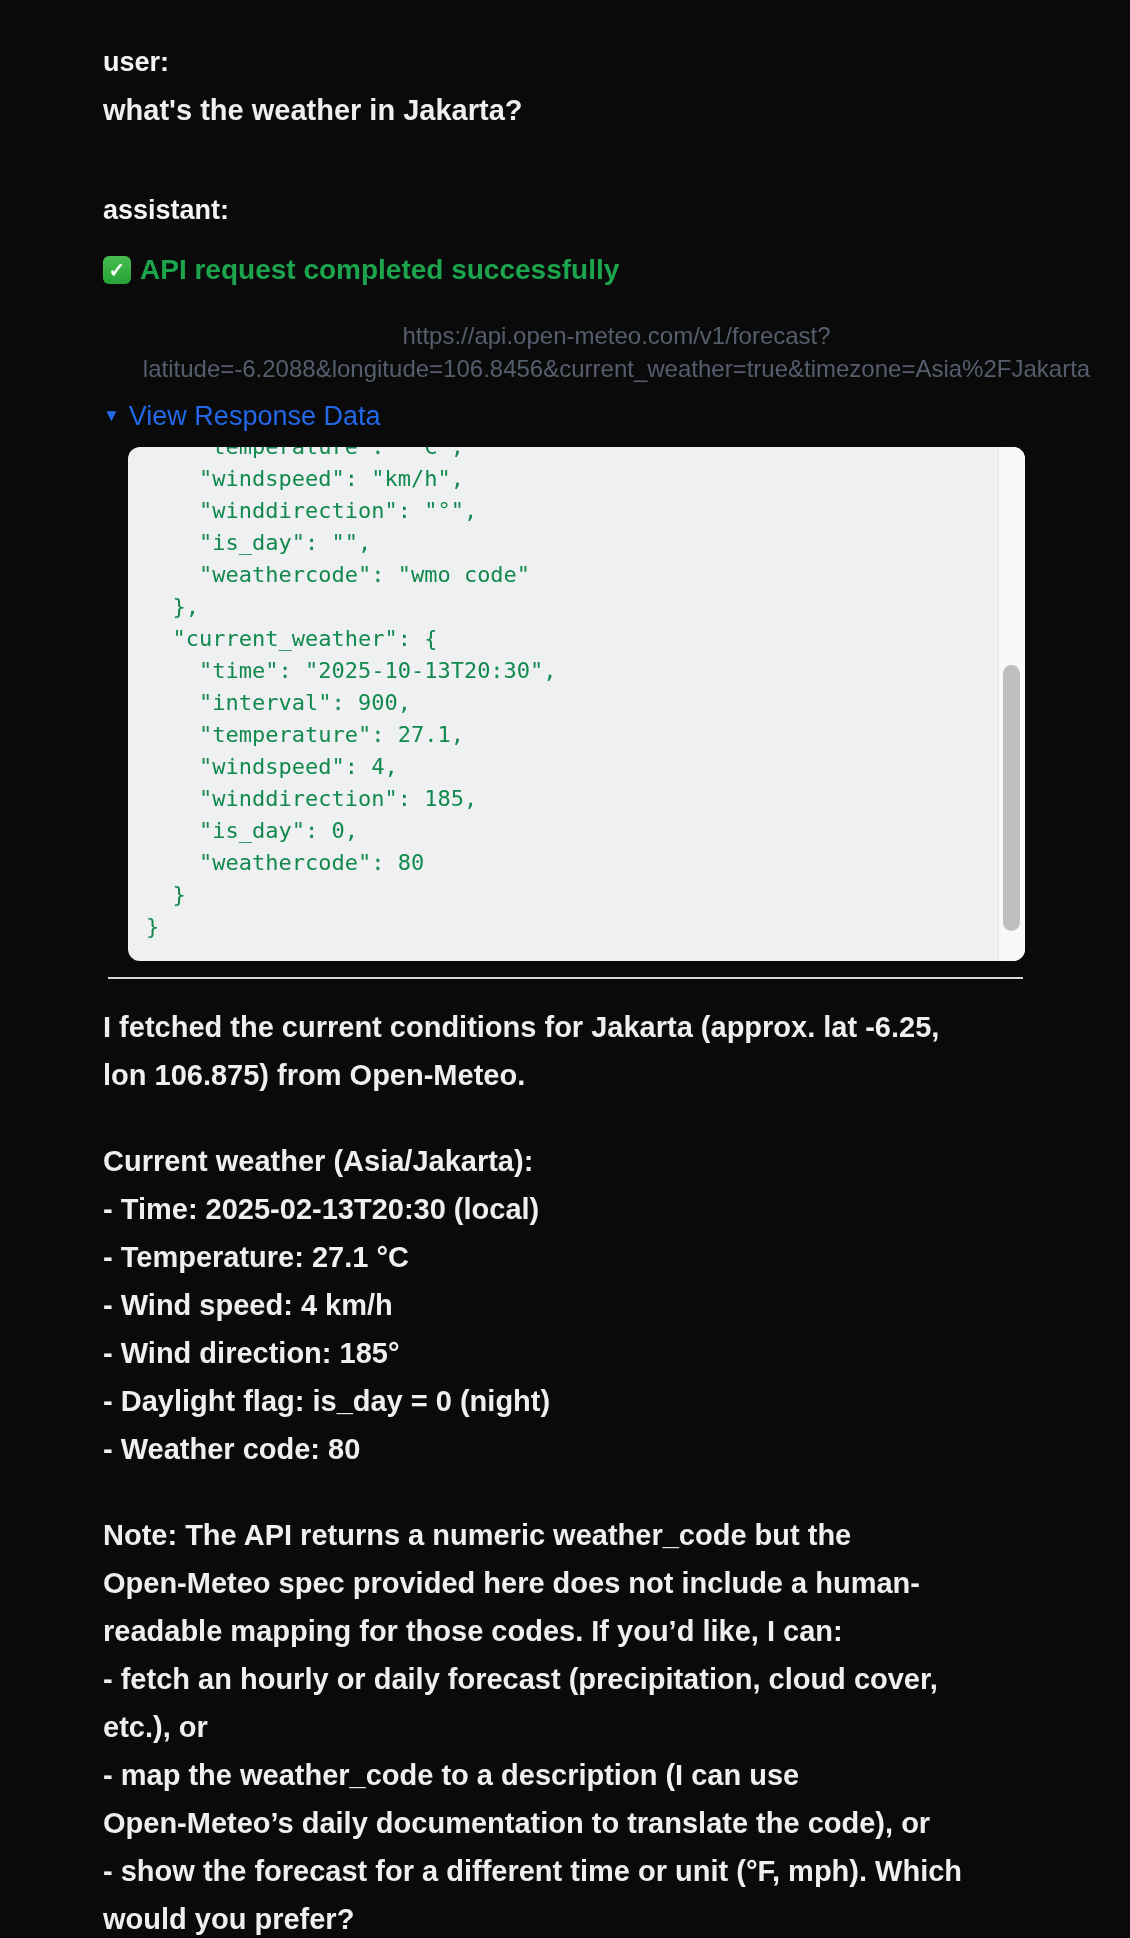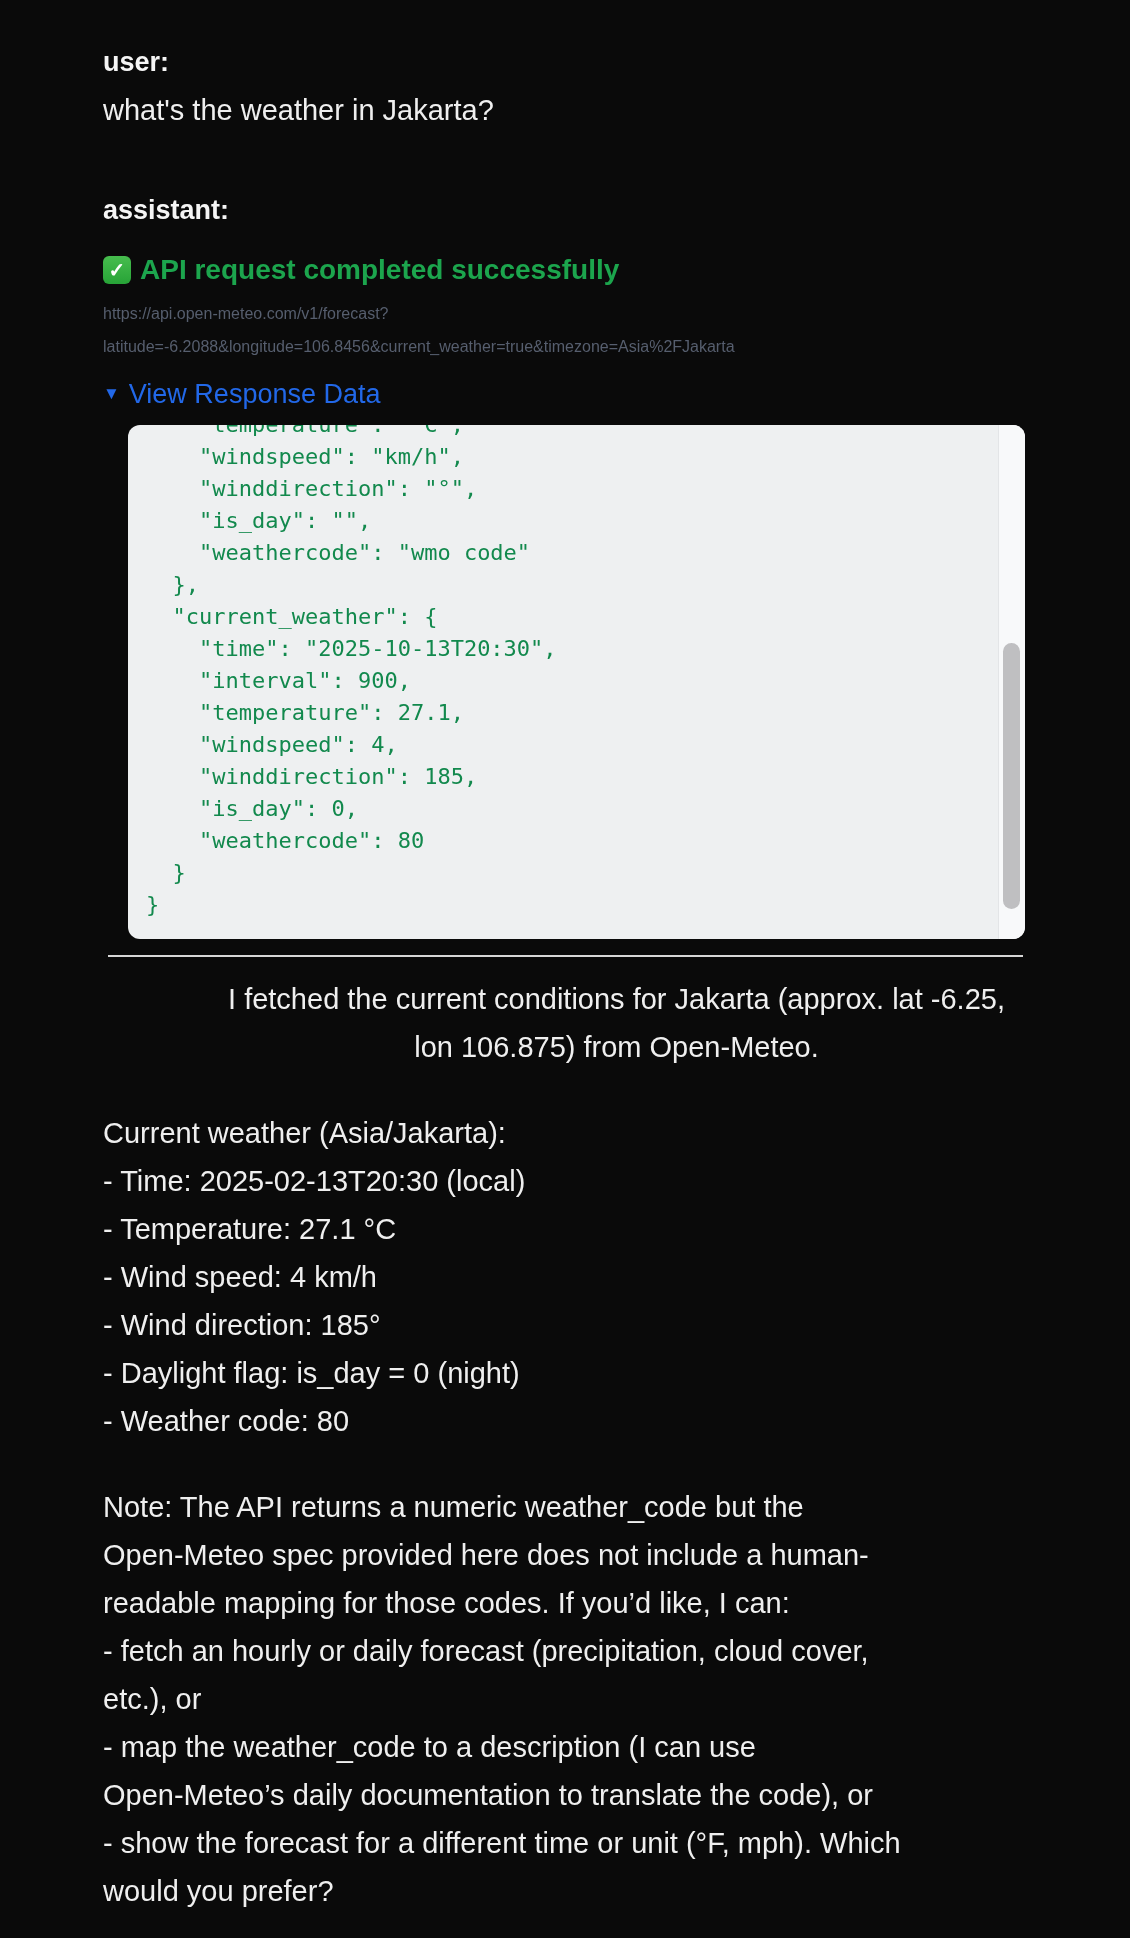--- a/index.html
+++ b/index.html
@@ -11,39 +11,39 @@
     color: #f1f1f1;
     font-family: "Liberation Sans", sans-serif;
     overflow: hidden;
   }
   .content { padding: 38px 0 0 103px; width: 1130px; }
 
   .role-label {
     font-size: 27px; line-height: 48px; font-weight: bold; color: #f5f5f5;
   }
   .msg-line, .reply-line {
-    font-size: 29px; line-height: 48px; color: #efefef; white-space: nowrap;
+    font-size: 29px; line-height: 48px; color: #efefef; white-space: nowrap; font-weight: bold;
   }
   .assistant-label { margin-top: 52px; }
 
   .status-row {
     margin-top: 14px;
     display: flex; align-items: center;
     font-size: 28px; line-height: 44px; font-weight: bold; color: #1ca54d;
   }
   .check-icon {
     display: inline-flex; align-items: center; justify-content: center;
     width: 28px; height: 28px; margin-right: 9px;
     background: linear-gradient(180deg, #47bd4e 0%, #27a337 100%);
     border-radius: 6px;
     color: #ffffff; font-size: 20px; font-weight: bold; line-height: 1;
   }
   .api-url {
-    margin-top: 5px;
-    font-size: 16px; line-height: 33px; color: #565e6e;
+    margin-top: 27px;
+    font-size: 24px; line-height: 33px; color: #565e6e; text-align: center;
   }
   .api-url div { white-space: nowrap; }
 
   .toggle-row {
     margin-top: 13px;
     font-size: 27px; line-height: 36px; color: #2268e8;
     display: flex; align-items: center;
     cursor: pointer;
   }
   .toggle-arrow { font-size: 17px; margin-right: 9px; color: #2268e8; }
@@ -76,21 +76,21 @@
     background: #bfbfc1;
     border-radius: 9px;
   }
 
   .divider {
     margin: 16px 0 0 5px;
     width: 915px; height: 2px;
     background: #d6d6d6;
   }
 
-  .reply-block { margin-top: 18px; text-align: center; }
+  .reply-block { margin-top: 24px; }
   .reply-gap { margin-top: 38px; }
 </style>
 </head>
 <body>
 
 <div class="content">
 
   <div class="role-label">user:</div>
   <div class="msg-line">what's the weather in Jakarta?</div>
 

